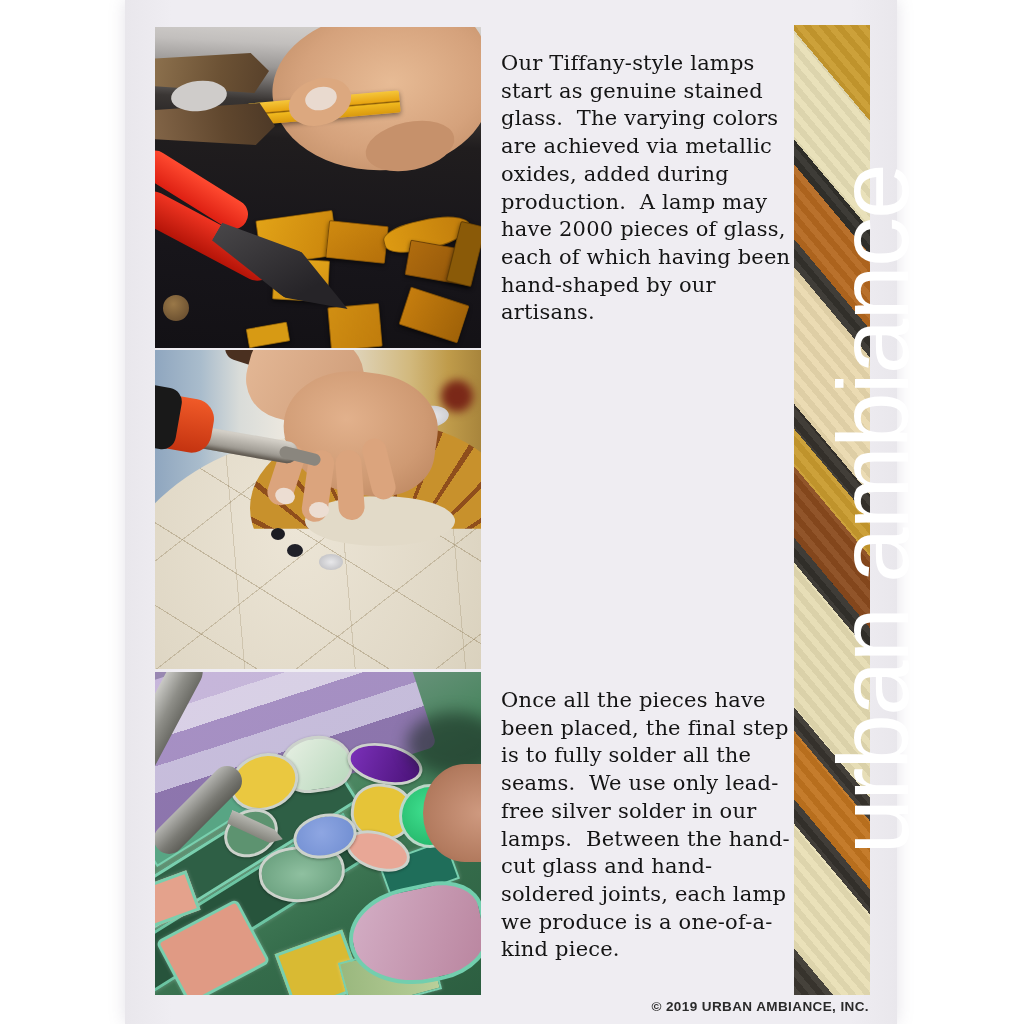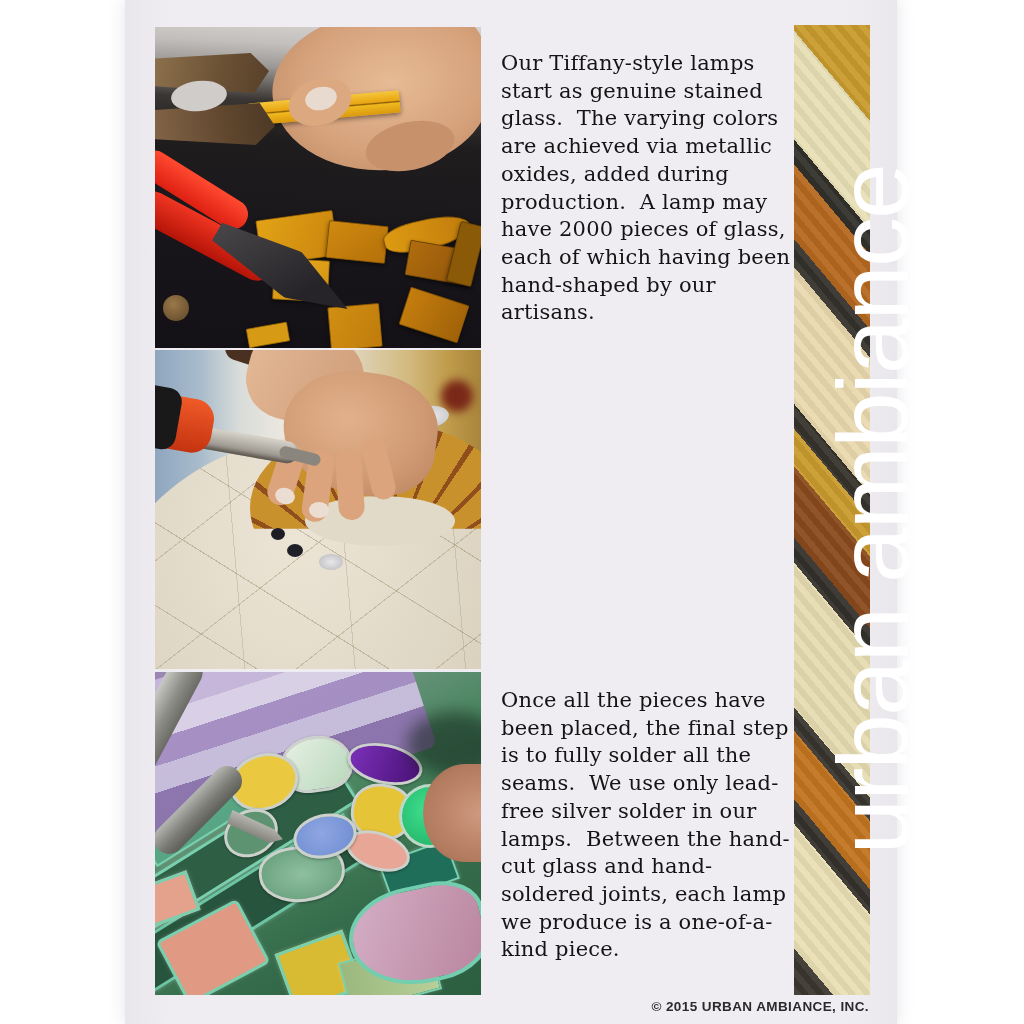--- a/index.html
+++ b/index.html
@@ -230,16 +230,16 @@
       <div class="p3-finger"></div>
     </div>
 
     <p class="para pa1">Our Tiffany-style lamps start as genuine stained glass.  The varying colors are achieved via metallic oxides, added during production.  A lamp may have 2000 pieces of glass, each of which having been hand-shaped by our artisans.</p>
     <p class="para pa3">Once all the pieces have been placed, the final step is to fully solder all the seams.  We use only lead-free silver solder in our lamps.  Between the hand-cut glass and hand-soldered joints, each lamp we produce is a one-of-a-kind piece.</p>
 
     <div class="strip">
       <div class="strip-text">urban ambiance</div>
     </div>
 
-    <div class="copyright">© 2015 URBAN AMBIANCE, INC.</div>
+    <div class="copyright">© 2019 URBAN AMBIANCE, INC.</div>
 
   </div>
 </div>
 
 </body></html>

